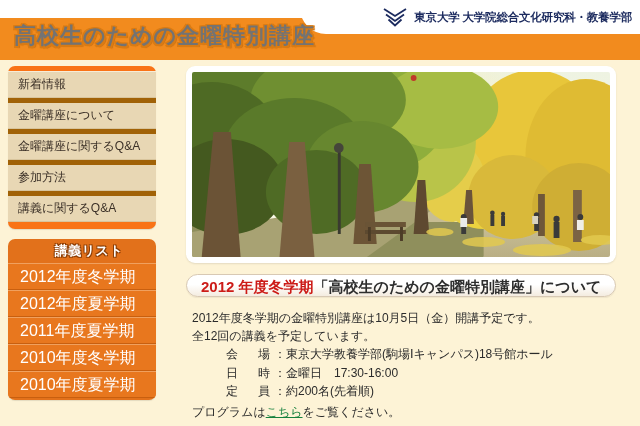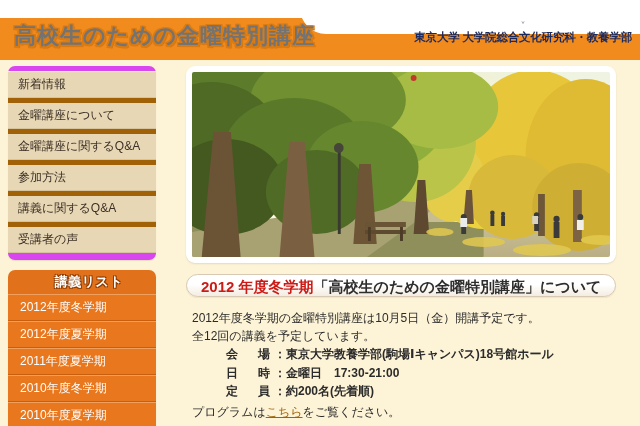--- a/index.html
+++ b/index.html
@@ -17,27 +17,26 @@
 
   
   #top-strip {
     position: absolute;
     left: 0; top: 0;
     width: 640px; height: 18px;
     background: #ffffff;
   }
   #uni-logo-block {
     position: absolute;
-    right: 8px; top: 21px;
+    right: 8px; top: 5px;
     height: 24px;
     display: flex;
     align-items: center;
     gap: 6px;
     z-index: 40;
-    flex-direction: column;
   }
   #uni-logo-mark { width: 26px; height: 22px; display:block; }
   #uni-logo-text {
     font-size: 11.5px;
     font-weight: bold;
     color: #1b2a5e;
     letter-spacing: -0.2px;
     white-space: nowrap;
   }
 
@@ -75,21 +74,21 @@
        2px 2px 1px rgba(140,70,0,.45);
   }
 
   
   #sidebar {
     position: absolute;
     left: 8px; top: 66px;
     width: 148px;
   }
   .nav-card {
-    background: #d946ef;
+    background: #f97316;
     border-radius: 7px;
     padding: 5px 0 7px 0;
     box-shadow: 0 1px 1px rgba(0,0,0,.10);
   }
   .nav-item {
     height: 25px;
     line-height: 25px;
     padding-left: 10px;
     font-size: 12px;
     color: #3b3027;
@@ -119,21 +118,21 @@
     letter-spacing: .5px;
     text-shadow:
       -1px -1px 0 #8a3d06, 1px -1px 0 #8a3d06,
       -1px  1px 0 #8a3d06, 1px  1px 0 #8a3d06;
     text-align: center;
   }
   .term-item {
     height: 25px;
     line-height: 25px;
     padding-left: 12px;
-    font-size: 12px;
+    font-size: 16px;
     color: #ffffff;
     background: #e8771e;
     border-top: 1px solid #f0a05e;
     border-bottom: 1px solid #c85f0f;
     white-space: nowrap;
     cursor: pointer;
   }
 
   
   #main {
@@ -177,26 +176,25 @@
   #body-text {
     margin-top: 12px;
     padding-left: 6px;
     font-size: 12px;
     color: #2b2b2b;
     line-height: 1.52;
   }
   .detail-line {
     padding-left: 34px;
     white-space: nowrap;
-    font-weight: bold;
   }
   .detail-label { letter-spacing: 4px; }
   #program-line { margin-top: 3px; }
   #program-link {
-    color: #a16207;
+    color: #15803d;
     text-decoration: underline;
     cursor: pointer;
   }
 </style>
 </head>
 <body>
 
 <div id="top-strip"></div>
 
 <div id="uni-logo-block">
@@ -214,21 +212,20 @@
 <div id="site-title">高校生のための金曜特別講座</div>
 
 <div id="sidebar">
 
   <div class="nav-card">
     <div class="nav-item">新着情報</div>
     <div class="nav-item">金曜講座について</div>
     <div class="nav-item">金曜講座に関するQ&amp;A</div>
     <div class="nav-item">参加方法</div>
     <div class="nav-item">講義に関するQ&amp;A</div>
-    <div class="nav-item">受講者の声</div>
   </div>
 
   <div id="lecture-list">
     <div id="lecture-list-title">講義リスト</div>
     <div class="term-item">2012年度冬学期</div>
     <div class="term-item">2012年度夏学期</div>
     <div class="term-item">2011年度夏学期</div>
     <div class="term-item">2010年度冬学期</div>
     <div class="term-item">2010年度夏学期</div>
 
@@ -331,21 +328,21 @@
   </div>
 
   <div id="body-text">
     <div>2012年度冬学期の金曜特別講座は10月5日（金）開講予定です。</div>
     <div>全12回の講義を予定しています。</div>
 
     <div class="detail-line">
       <span class="detail-label">会　場</span><span>：東京大学教養学部(駒場Ⅰキャンパス)18号館ホール</span>
     </div>
     <div class="detail-line">
-      <span class="detail-label">日　時</span><span>：金曜日　17:30-21:00</span>
+      <span class="detail-label">日　時</span><span>：金曜日　17:30-16:00</span>
     </div>
     <div class="detail-line">
       <span class="detail-label">定　員</span><span>：約200名(先着順)</span>
     </div>
 
     <div id="program-line">
       <span>プログラムは</span><a id="program-link">こちら</a><span>をご覧ください。</span>
     </div>
   </div>
 

